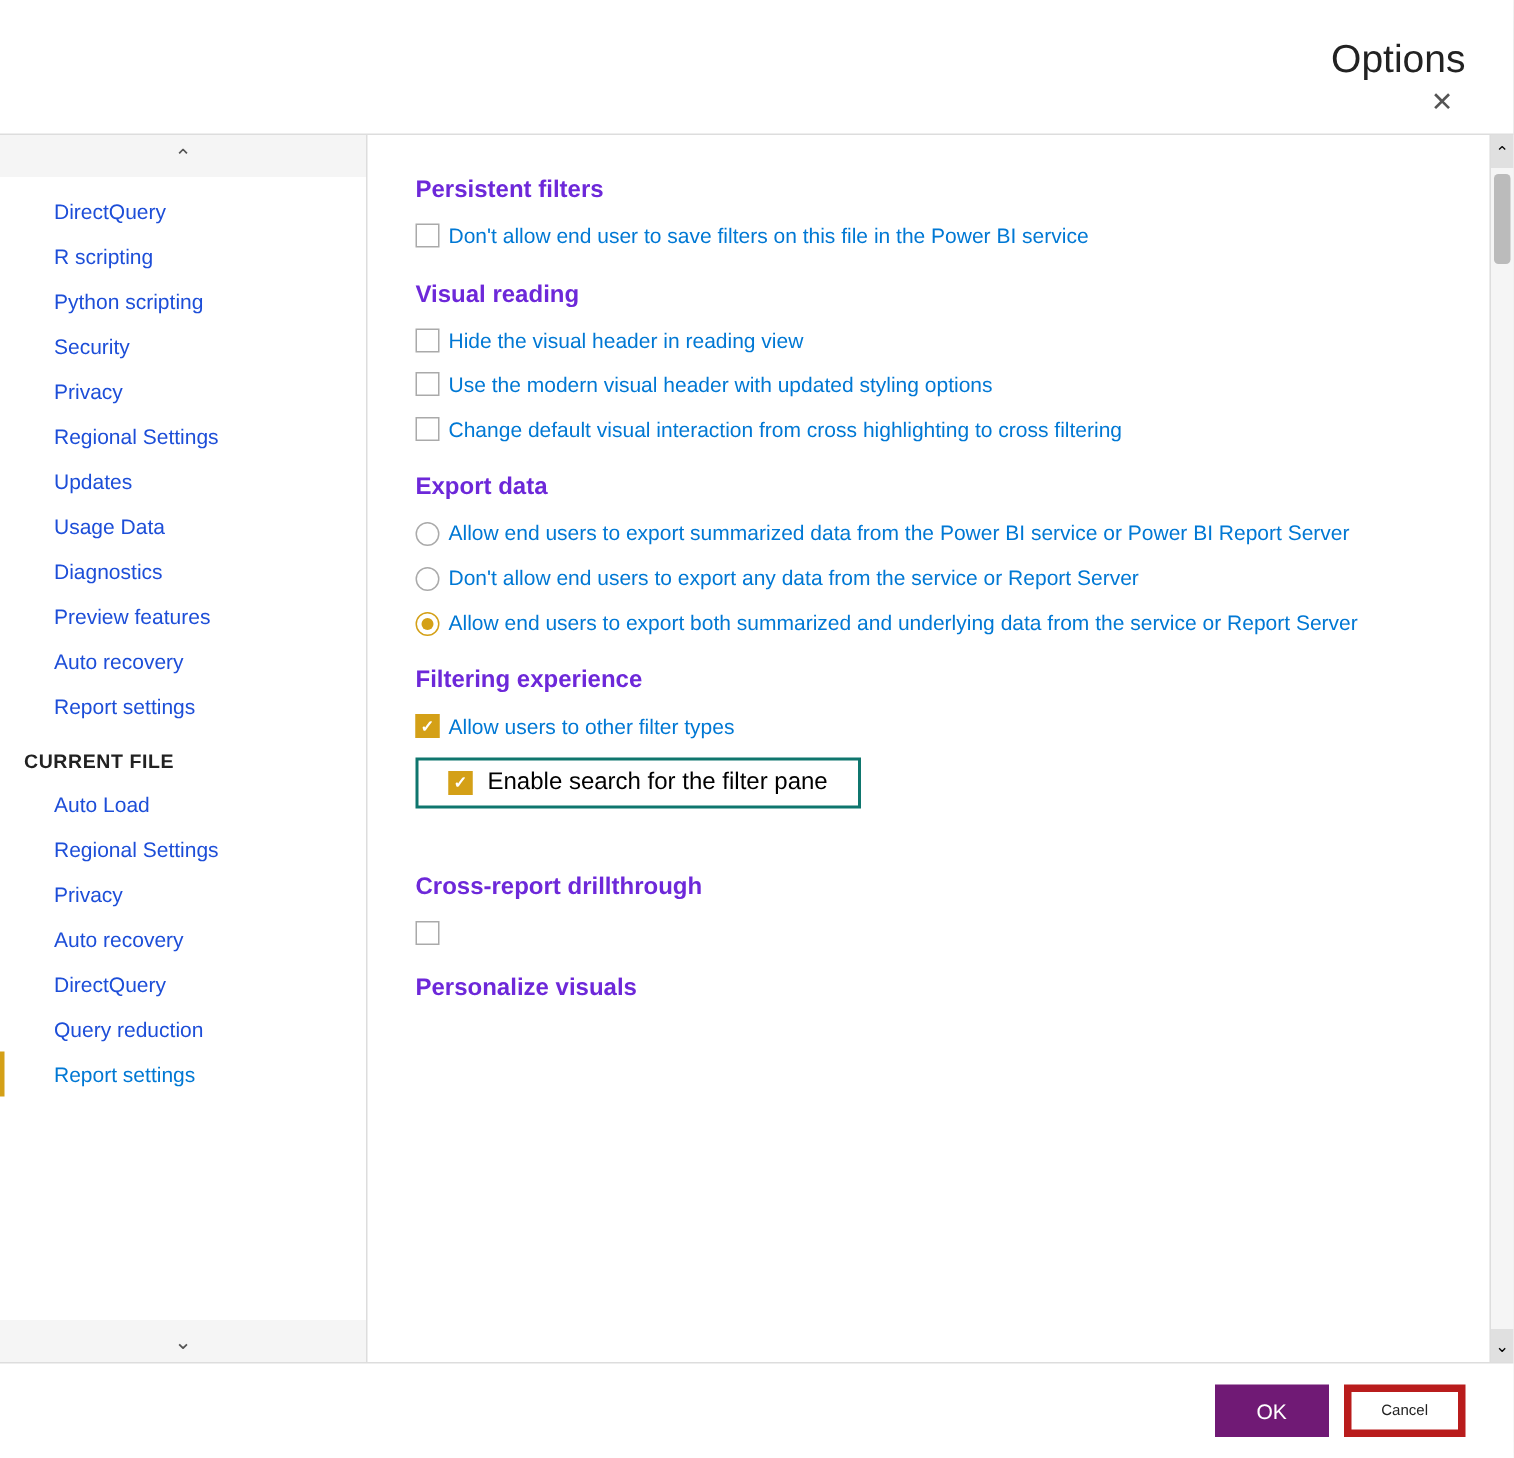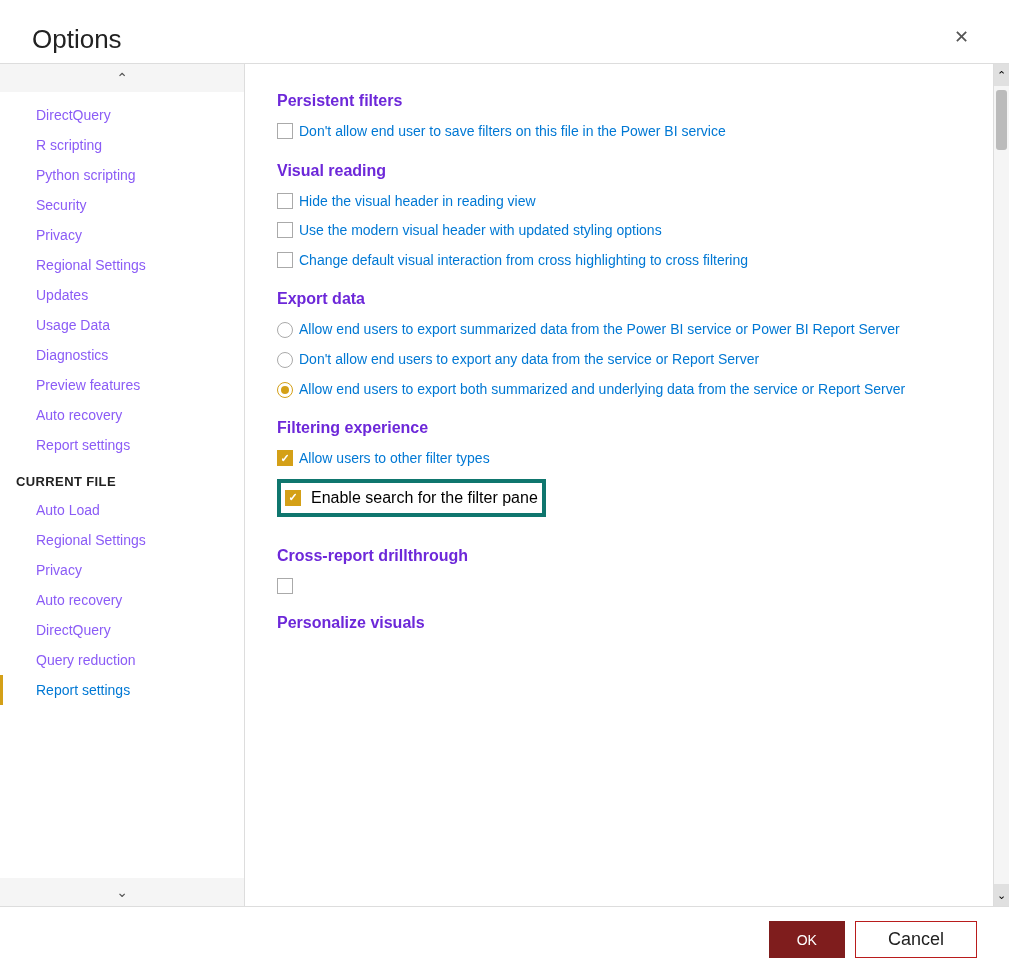--- a/index.html
+++ b/index.html
@@ -16,22 +16,23 @@
       width: 1009px;
       height: 972px;
       position: relative;
       box-shadow: 0 4px 24px rgba(0,0,0,0.18);
       display: flex;
       flex-direction: column;
     }
     .title-bar {
       padding: 24px 32px 8px 32px;
       display: flex;
-      align-items: flex-start;
+      align-items: flex-end;
       justify-content: space-between;
+      flex-direction: column;
     }
     .title-text {
       font-size: 26px;
       font-weight: 300;
       color: #222;
     }
     .close-btn {
       background: none;
       border: none;
       cursor: pointer;
@@ -65,21 +66,21 @@
       overflow-y: auto;
       overflow-x: hidden;
       padding: 8px 0 8px 0;
     }
     .sidebar-scroll::-webkit-scrollbar { width: 8px; }
     .sidebar-scroll::-webkit-scrollbar-track { background: #f5f5f5; }
     .sidebar-scroll::-webkit-scrollbar-thumb { background: #ccc; }
     .sidebar-item {
       padding: 7px 16px 7px 36px;
       font-size: 14px;
-      color: #8b5cf6;
+      color: #1d4ed8;
       cursor: pointer;
       white-space: nowrap;
     }
     .sidebar-item.active {
       border-left: 3px solid #d4a017;
       padding-left: 33px;
       background: #fff;
       color: #0078d4;
     }
     .sidebar-section-label {
@@ -178,54 +179,54 @@
       border-color: #d4a017;
     }
     .radio-custom.selected::after {
       content: '';
       width: 8px;
       height: 8px;
       border-radius: 50%;
       background: #d4a017;
     }
     .highlight-row {
-      border: 4px solid #0f766e;
-      padding: 6px 4px;
+      border: 2px solid #0f766e;
+      padding: 6px 20px;
       display: inline-flex;
       align-items: flex-start;
       gap: 10px;
-      margin-bottom: 10px;
+      margin-bottom: 24px;
     }
     .link-text {
       color: #0078d4;
     }
     
     .footer {
       padding: 14px 32px;
       border-top: 1px solid #ddd;
       display: flex;
       justify-content: flex-end;
       gap: 10px;
       background: #fff;
     }
     .btn-ok {
-      background: #7f1d1d;
+      background: #701a75;
       color: #fff;
       border: none;
       padding: 7px 28px;
       font-size: 14px;
       cursor: pointer;
       font-weight: 500;
     }
     .btn-cancel {
       background: #fff;
       color: #222;
-      border: 1px solid #b91c1c;
-      padding: 7px 32px;
-      font-size: 18px;
+      border: 5px solid #b91c1c;
+      padding: 7px 20px;
+      font-size: 10px;
       cursor: pointer;
     }
   </style>
 </head>
 <body>
 
 <div class="dialog">
   <div class="title-bar">
     <span class="title-text">Options</span>
     <button class="close-btn">✕</button>

